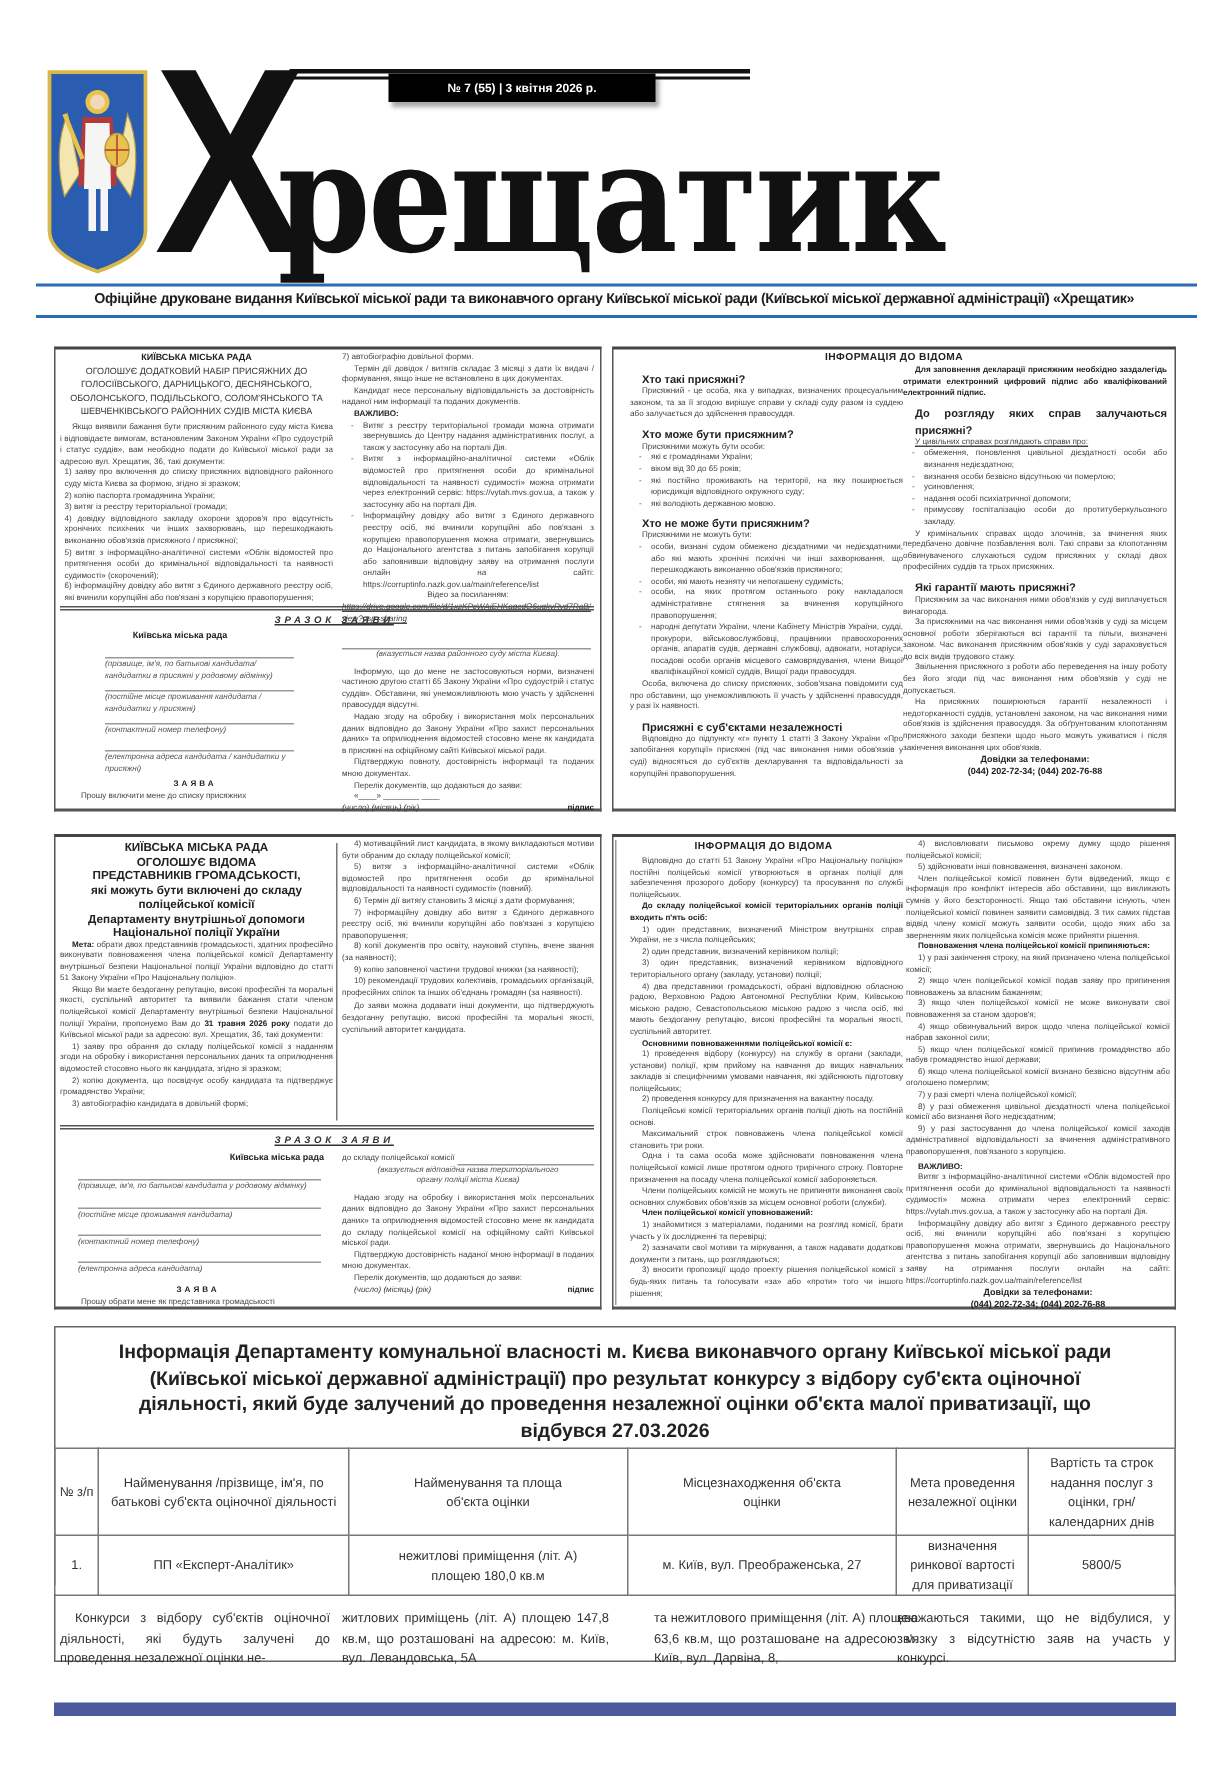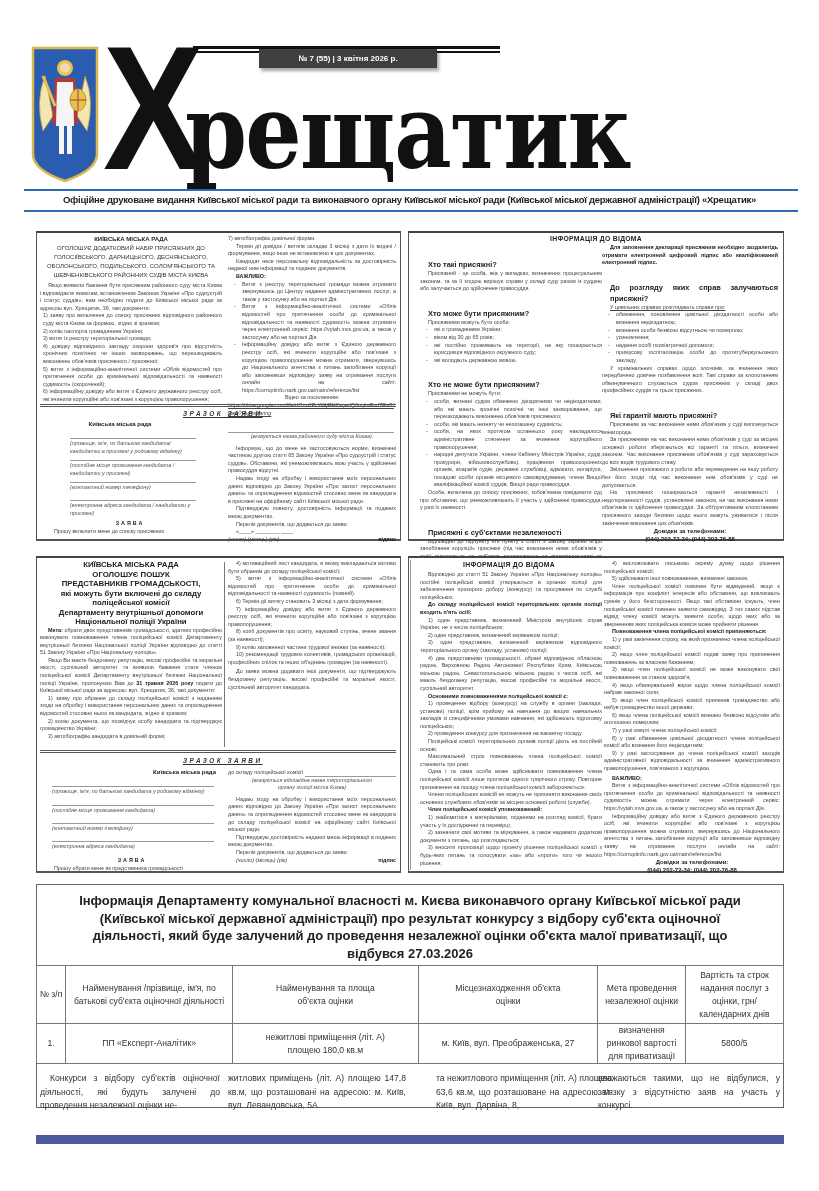--- a/index.html
+++ b/index.html
@@ -4,40 +4,40 @@
 <style>
   * { box-sizing: border-box; margin: 0; padding: 0; }
   html, body { width: 819px; height: 1191px; background: #ffffff; overflow: hidden; }
   body { position: relative; font-family: "Liberation Sans", sans-serif; color: #2a2a2a; }
 
   
   .coat { position: absolute; left: 31px; top: 46px; width: 68px; height: 137px; }
   .title-bar-lines { position: absolute; left: 193px; top: 46px; width: 307px; }
   .title-bar-lines div { height: 3px; background: #111; margin-bottom: 2px; }
   .title-bar-lines div:nth-child(2) { height: 2px; }
-  .issue-badge { position: absolute; left: 259px; top: 49px; width: 178px; height: 19px; background: #404040;
+  .issue-badge { position: absolute; left: 259px; top: 49px; width: 178px; height: 19px; background: #000000;
     color: #fff; font-size: 8px; font-weight: bold; text-align: center; line-height: 19px;
     box-shadow: 2px 3px 3px rgba(0,0,0,0.35); font-family: "Liberation Sans", sans-serif; }
   .big-title { position: absolute; left: 103px; top: 28px; font-family: "DejaVu Serif", serif; font-weight: bold;
     color: #111; letter-spacing: -2px; white-space: nowrap; }
   .big-title .x { font-size: 176px; line-height: 160px; display: inline-block; transform: scaleX(0.86); transform-origin: left; font-family: "Liberation Sans", sans-serif; }
   .big-title .rest { position: absolute; left: 82px; top: 44px; font-size: 102px; line-height: 120px; transform: scaleX(0.87); transform-origin: left; }
   .sub-rule { position: absolute; left: 24px; width: 774px; height: 2px; background: #2b6cb3; }
   .subtitle { position: absolute; left: 0; top: 194px; width: 819px; text-align: center; font-size: 9.5px; font-weight: bold; color: #1e1e1e; letter-spacing: -0.25px; white-space: nowrap; }
 
   
   .box { position: absolute; border: 1px solid #555; border-bottom-width: 2px; background: #fff; }
   .box.top-heavy { border-top: 2px solid #444; }
   .col { position: absolute; font-size: 5.4px; line-height: 7.6px; color: #444; text-align: justify; }
   .col p { text-indent: 8px; }
   .col .b { font-weight: bold; color: #222; }
   .center { text-align: center; text-indent: 0 !important; }
   .head-caps { font-size: 6px; font-weight: bold; color: #222; text-align: center; line-height: 9px; }
   .head-sub { font-size: 6px; color: #333; text-align: center; line-height: 9px; }
-  .q { font-size: 7.4px; font-weight: bold; color: #222; line-height: 11px; margin-top: 15px; padding-left: 8px; }
+  .q { font-size: 7.4px; font-weight: bold; color: #222; line-height: 11px; margin-top: 3px; padding-left: 8px; }
   ul.dash { list-style: none; }
   ul.dash li { padding-left: 14px; position: relative; }
   ul.dash li::before { content: "-"; position: absolute; left: 6px; }
   .u { text-decoration: underline; }
   .link { text-decoration: underline; font-style: italic; }
   .sep-rule { position: absolute; height: 3px; border-top: 1px solid #555; border-bottom: 1px solid #555; }
   .form-title { position: absolute; font-size: 6.4px; font-weight: bold; font-style: italic; letter-spacing: 2.5px; text-decoration: underline; color: #333; }
   .form-line { position: absolute; height: 1px; background: #999; }
   .form-cap { position: absolute; font-size: 5.4px; font-style: italic; color: #555; line-height: 7.6px; }
   .vline { position: absolute; width: 1px; background: #777; }
@@ -198,21 +198,21 @@
   <p>На присяжних поширюються гарантії незалежності і недоторканності суддів, установлені законом, на час виконання ними обов'язків із здійснення правосуддя. За обґрунтованим клопотанням присяжного заходи безпеки щодо нього можуть уживатися і після закінчення виконання цих обов'язків.</p>
   <div class="phones">Довідки за телефонами:</div>
   <div class="phones">(044) 202-72-34; (044) 202-76-88</div>
 </div>
 
 <div class="box top-heavy" style="left:36px;top:556px;width:365px;height:317px;"></div>
 
 <div class="col" style="left:40px;top:560px;width:182px;">
   <div style="text-align:center;font-weight:bold;color:#222;font-size:7.8px;line-height:9.5px">
     <div>КИЇВСЬКА МІСЬКА РАДА</div>
-    <div>ОГОЛОШУЄ ПОШУК</div>
+    <div>ОГОЛОШУЄ ВІДОМА</div>
     <div>ПРЕДСТАВНИКІВ ГРОМАДСЬКОСТІ,</div>
     <div>які можуть бути включені до складу поліцейської комісії</div>
     <div>Департаменту внутрішньої допомоги Національної поліції України</div>
   </div>
   <p><span class="b">Мета:</span> <span>обрати двох представників громадськості, здатних професійно виконувати повноваження члена поліцейської комісії Департаменту внутрішньої безпеки Національної поліції України відповідно до статті 51 Закону України «Про Національну поліцію».</span></p>
   <p><span>Якщо Ви маєте бездоганну репутацію, високі професійні та моральні якості, суспільний авторитет та виявили бажання стати членом поліцейської комісії Департаменту внутрішньої безпеки Національної поліції України, пропонуємо Вам до</span> <span class="b">31 травня 2026 року</span> <span>подати до Київської міської ради за адресою: вул. Хрещатик, 36, такі документи:</span></p>
   <p>1) заяву про обрання до складу поліцейської комісії з наданням згоди на обробку і використання персональних даних та оприлюднення відомостей стосовно нього як кандидата, згідно зі зразком;</p>
   <p>2) копію документа, що посвідчує особу кандидата та підтверджує громадянство України;</p>
   <p>3) автобіографію кандидата в довільній формі;</p>
 </div>

